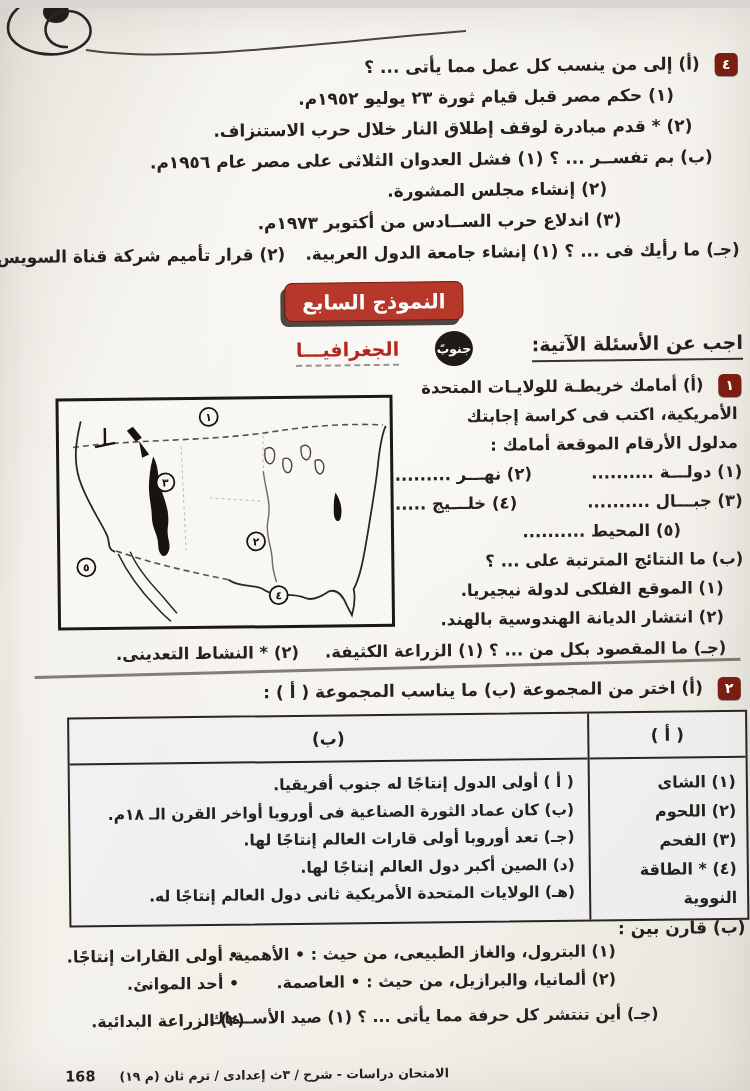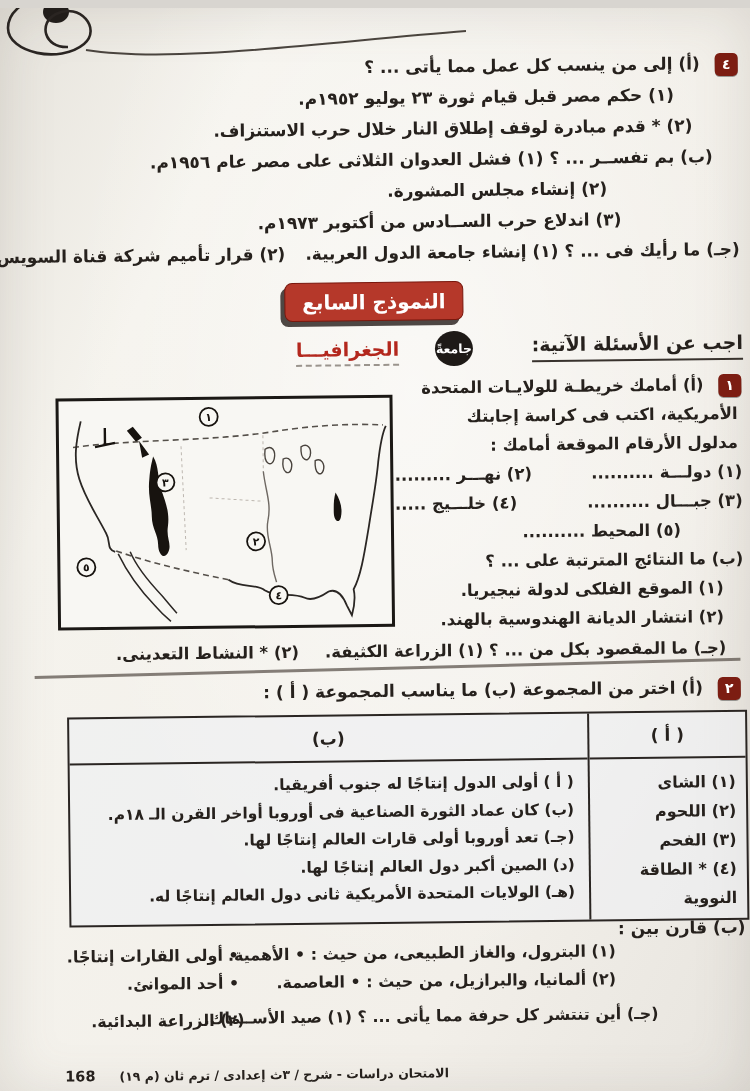--- a/index.html
+++ b/index.html
@@ -76,21 +76,21 @@
       <div class="line" style="padding-right:118px;">(٣) اندلاع حرب الســادس من أكتوبر ١٩٧٣م.</div>
       <div class="line flexline" style="gap:20px;">
         <span>(جـ) ما رأيك فى ... ؟ (١) إنشاء جامعة الدول العربية.</span>
         <span>(٢) قرار تأميم شركة قناة السويس.</span>
       </div>
     </div>
 
     <div class="abs banner" style="left:286px;top:274px;width:177px;height:37px;">النموذج السابع</div>
 
     <div class="abs heading" style="top:327px;right:6px;">اجب عن الأسئلة الآتية:</div>
-    <div class="abs orderbadge" style="left:436px;top:324px;">جامعةً</div>
+    <div class="abs orderbadge" style="left:436px;top:324px;">جنوبً</div>
     <div class="abs subject" style="left:297px;top:330px;">الجغرافيـــا</div>
 
     <div class="abs" style="top:366px;right:8px;width:354px;">
       <div class="q1line">
         <span class="qbadge">١</span>
         <span>(أ) أمامك خريطـة للولايـات المتحدة</span>
       </div>
       <div class="q1line" style="padding-right:4px;">الأمريكية، اكتب فى كراسة إجابتك</div>
       <div class="q1line" style="padding-right:4px;">مدلول الأرقام الموقعة أمامك :</div>
       <div class="q1line between">

